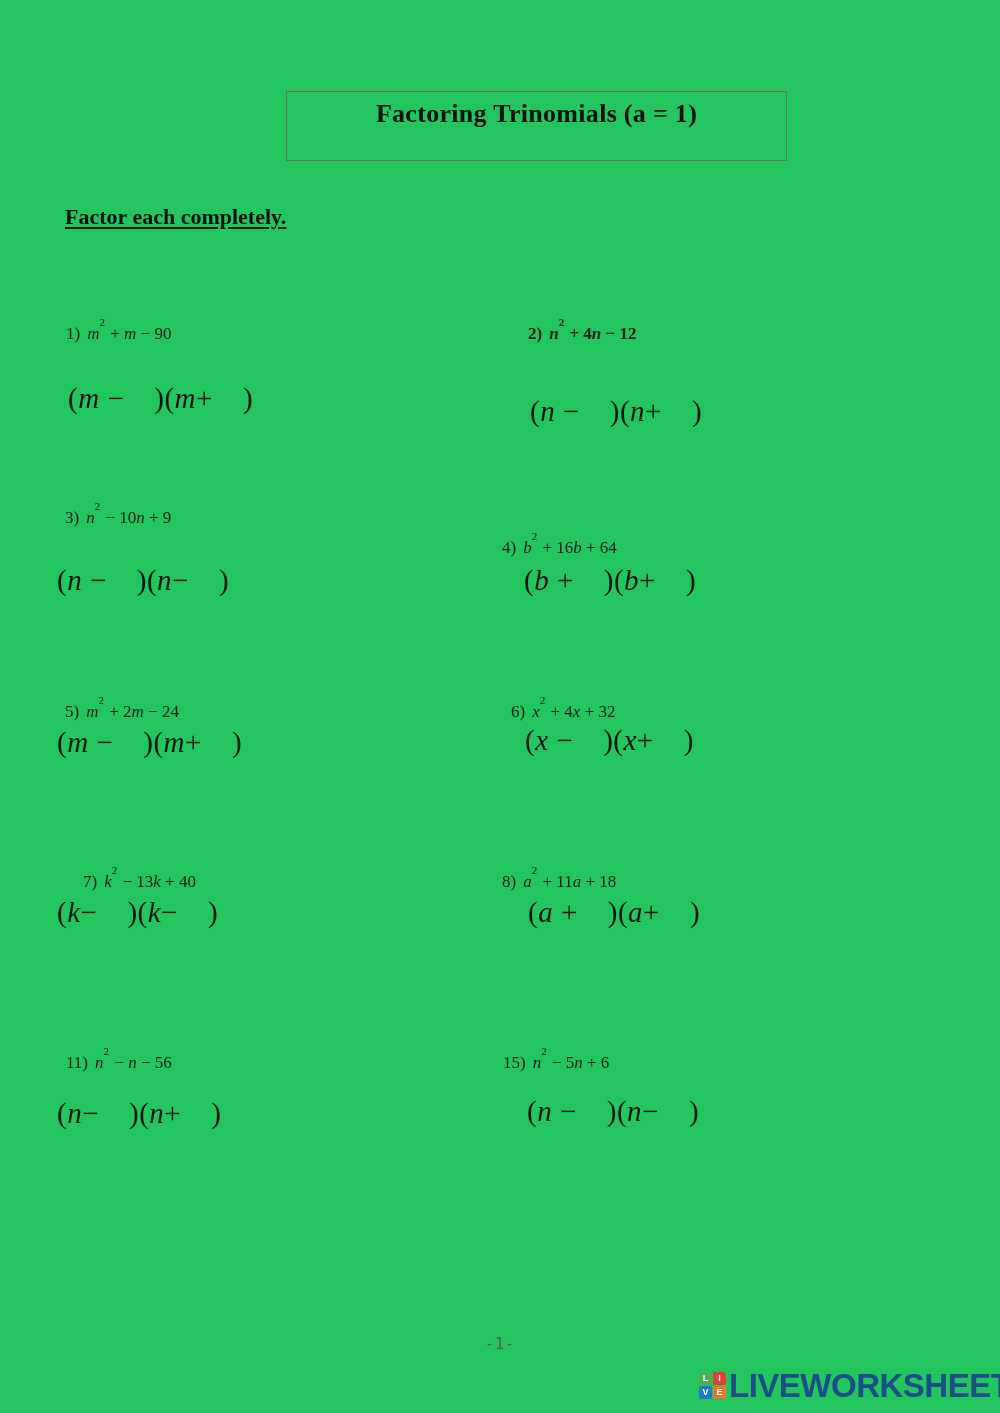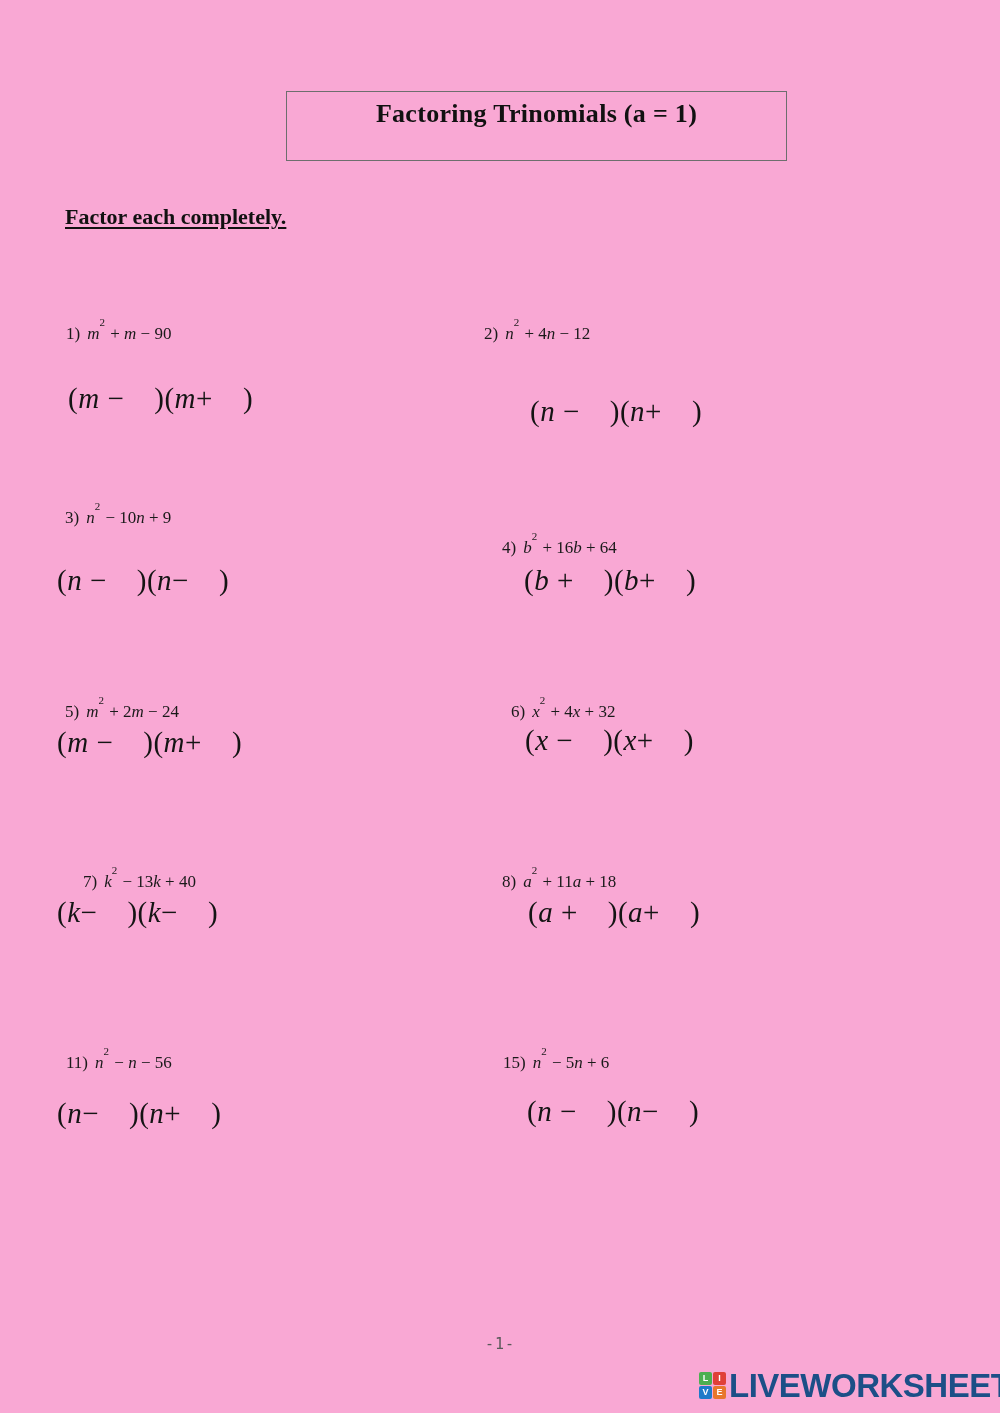--- a/index.html
+++ b/index.html
@@ -1,19 +1,19 @@
 <!DOCTYPE html>
 <html><head>
 <meta charset="utf-8">
 <style>
   html,body{margin:0;padding:0;background:#fff;}
   .page{
     position:relative;
     width:1000px;height:1413px;
-    background:#f9a8d4;
+    background:#22c55e;
     font-family:"Liberation Serif",serif;
     color:#1a1a1a;
     overflow:hidden;
   }
   .title-box{
     position:absolute;left:286px;top:91px;
     width:501px;height:70px;
     border:1.5px solid #6e6e6e;
     box-sizing:border-box;
   }
@@ -104,21 +104,21 @@
   <div class="problem">
     <div class="problem-line" style="left: 66px; top: 322px;">
       <span class="pnum">1)</span><span class="pexpr"><i>m</i><sup>2</sup> + <i>m</i> − 90</span>
     </div>
     <div class="answer-line" style="left: 68px; top: 382px;">
       <span class="apart">(<i>m</i> −</span><span class="ablank"></span><span class="apart">)(<i>m</i>+</span><span class="ablank"></span><span class="apart">)</span>
     </div>
   </div>
 
   <div class="problem">
-    <div class="problem-line" style="left: 484px; top: 322px;">
+    <div class="problem-line" style="left: 528px; top: 322px; font-weight: bold;">
       <span class="pnum">2)</span><span class="pexpr"><i>n</i><sup>2</sup> + 4<i>n</i> − 12</span>
     </div>
     <div class="answer-line" style="left: 530px; top: 382px; margin-top: 13px;">
       <span class="apart">(<i>n</i> −</span><span class="ablank"></span><span class="apart">)(<i>n</i>+</span><span class="ablank"></span><span class="apart">)</span>
     </div>
   </div>
 
   <div class="problem">
     <div class="problem-line" style="left: 65px; top: 506px;">
       <span class="pnum">3)</span><span class="pexpr"><i>n</i><sup>2</sup> − 10<i>n</i> + 9</span>

